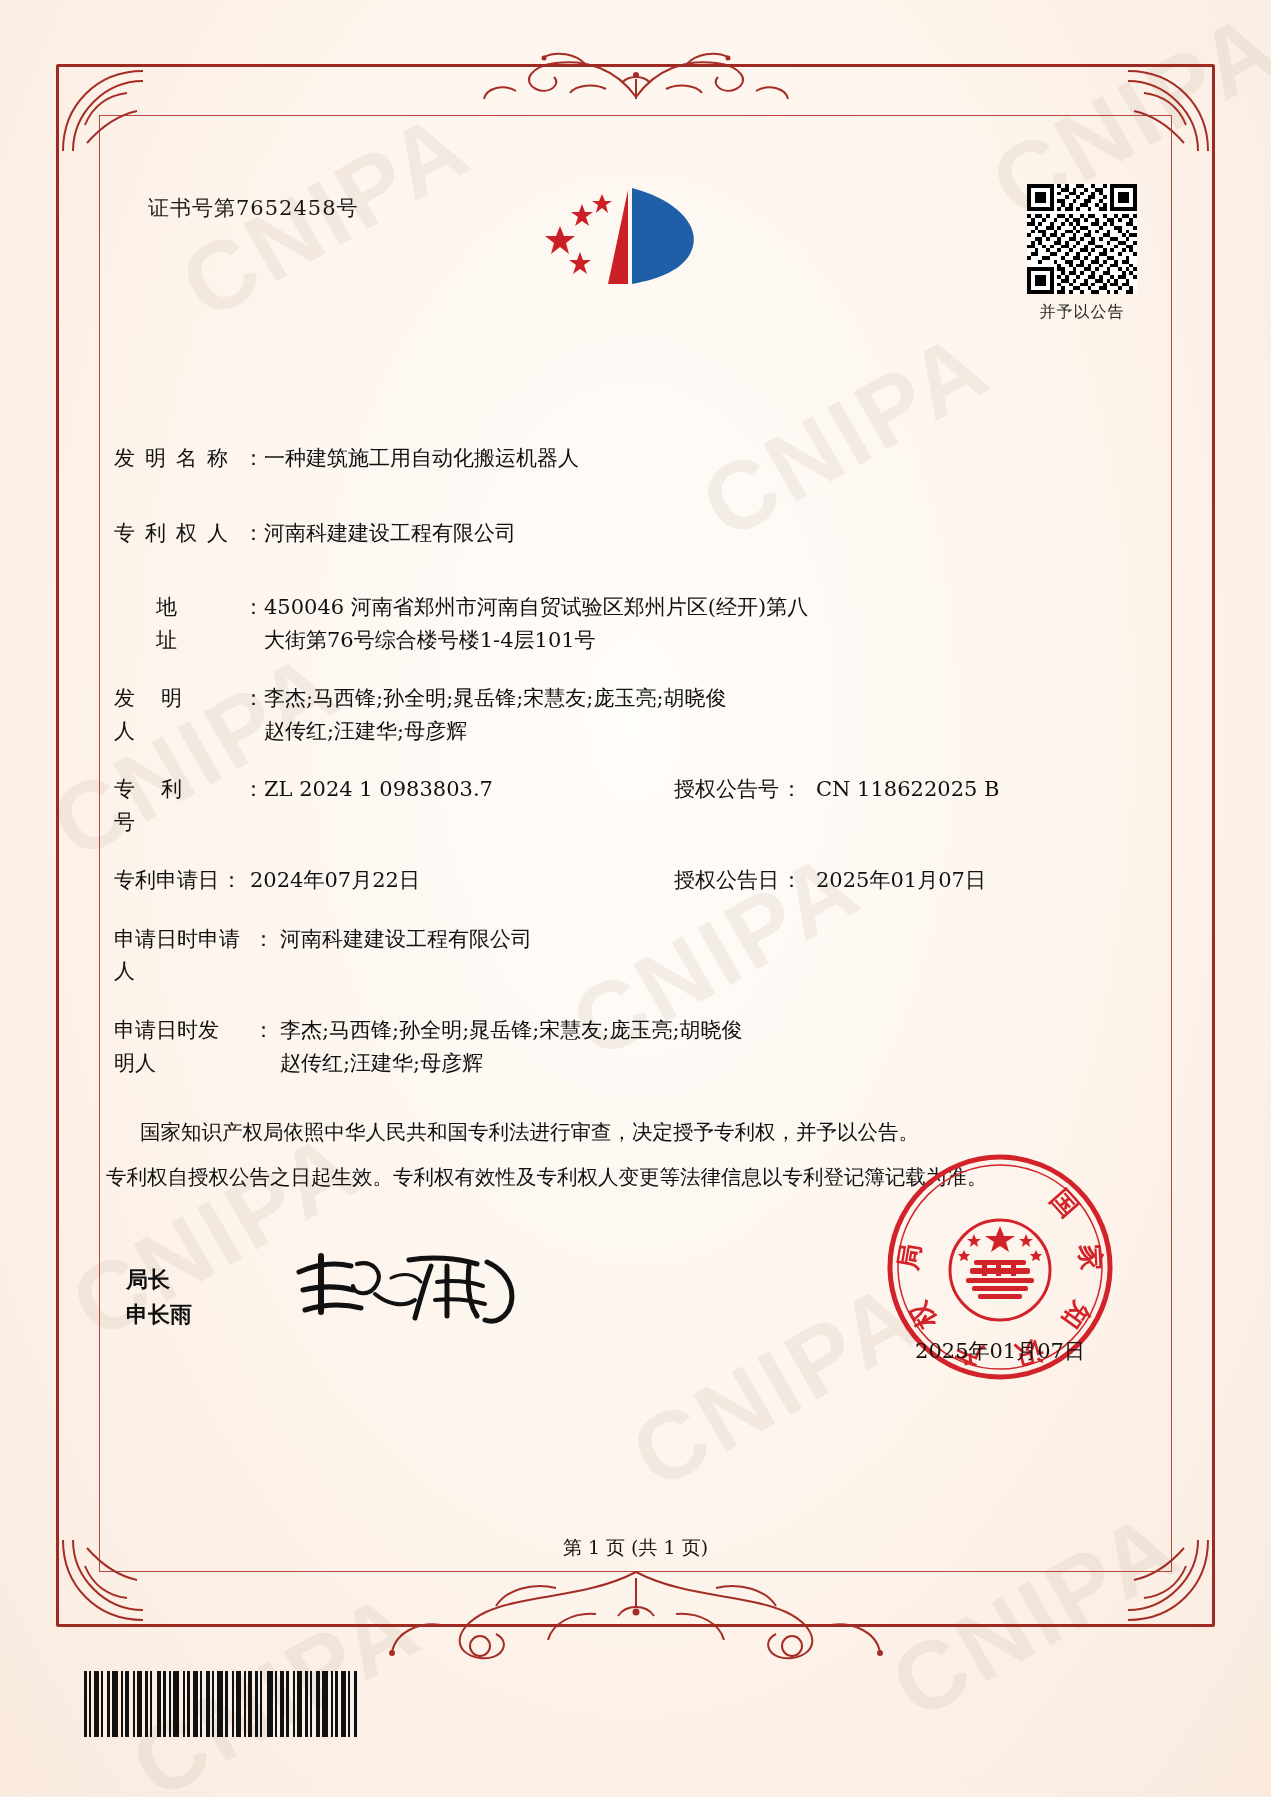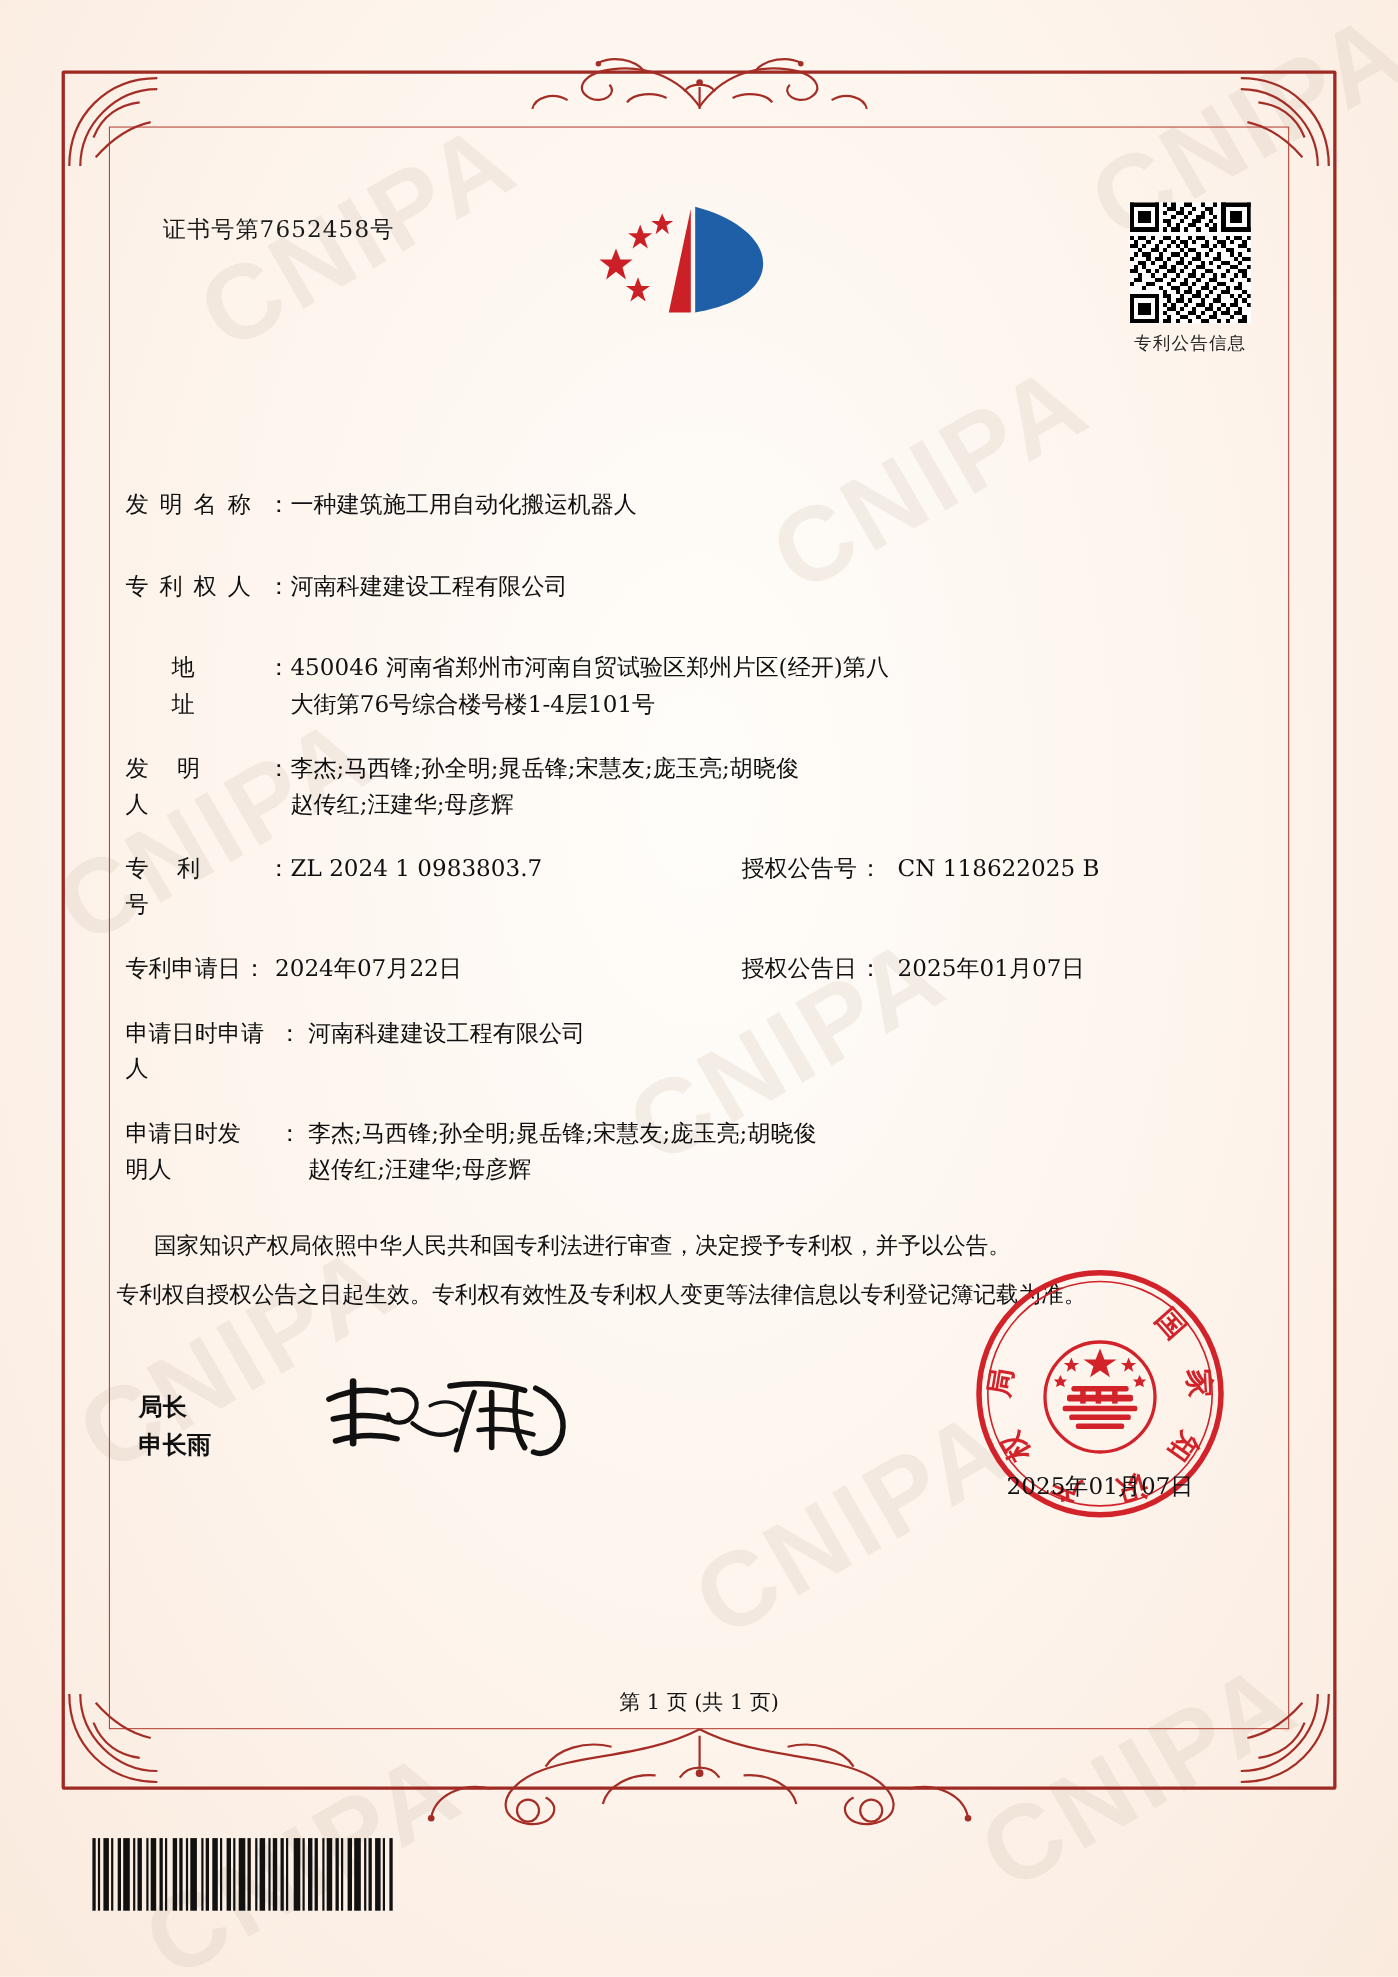--- a/index.html
+++ b/index.html
@@ -501,21 +501,21 @@
             <rect x="27" y="27" width="1" height="1"></rect>
           <rect x="8" y="28" width="2" height="1"></rect>
             <rect x="11" y="28" width="1" height="1"></rect>
             <rect x="14" y="28" width="1" height="1"></rect>
             <rect x="17" y="28" width="2" height="1"></rect>
             <rect x="21" y="28" width="1" height="1"></rect>
             <rect x="23" y="28" width="1" height="1"></rect>
             <rect x="26" y="28" width="2" height="1"></rect>
         </g>
       </svg>
-      <div class="qr-label">专利公告信息</div>
+      <div class="qr-label">并予以公告</div>
     </div>
 
 
     <div class="fields">
 
       <div class="row">
         <div class="lbl">
           <span style="letter-spacing:10px;">发明名称</span>
             <span class="colon">：</span>
         </div>

